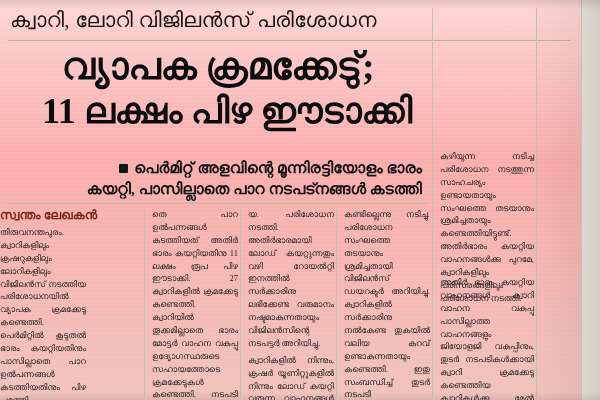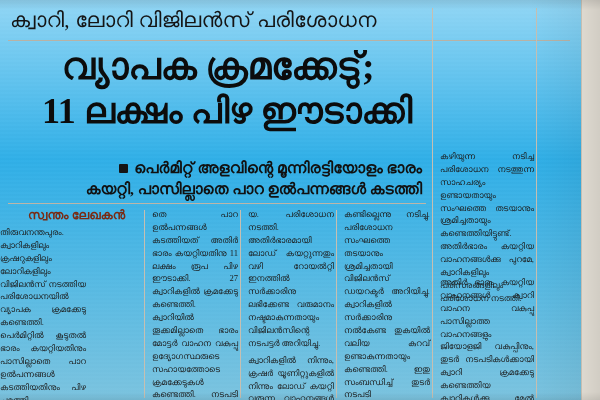--- a/index.html
+++ b/index.html
@@ -11,21 +11,21 @@
     height: 400px;
     overflow: hidden;
     background: #f0ece4;
     font-family: "Liberation Sans", sans-serif;
     color: #1a1a1a;
   }
   .page {
     position: relative;
     width: 600px;
     height: 400px;
-    background: #0ea5e9;
+    background: #fca5a5;
     box-sizing: border-box;
   }
   
   .paper-tex {
     position: absolute;
     inset: 0;
     background:
       linear-gradient(180deg, rgba(255,255,255,0.55), rgba(240,235,226,0.15) 40%, rgba(232,226,214,0.5)),
       repeating-linear-gradient(0deg, rgba(0,0,0,0.012) 0 2px, rgba(255,255,255,0.012) 2px 4px);
     pointer-events: none;
@@ -127,21 +127,20 @@
   .byline {
     position: absolute;
     top: 208px;
     left: 0px;
     width: 150px;
     font-family: "Liberation Serif", serif;
     font-weight: 700;
     font-size: 12.5px;
     color: #7a2a12;
     letter-spacing: 0.1px;
-    padding-left: 28px;
   }
 
   
   .col {
     position: absolute;
     font-family: "Liberation Serif", serif;
     font-size: 8.6px;
     line-height: 1.5;
     text-align: justify;
     color: #1b1b1b;
@@ -199,21 +198,21 @@
   <div class="kicker">ക്വാറി, ലോറി വിജിലൻസ് പരിശോധന</div>
   <div class="rule-top"></div>
 
   <div class="headline">
     <div class="l1">വ്യാപക ക്രമക്കേടു്;</div>
     <div class="l2">11 ലക്ഷം പിഴ ഈടാക്കി</div>
   </div>
 
   <div class="deck">
     <span class="bullet"></span><span>പെർമിറ്റ് അളവിന്റെ മൂന്നിരട്ടിയോളം ഭാരം</span>
-    <div>കയറ്റി, പാസില്ലാതെ പാറ ഉൽപന്നങ്ങൾ കടത്തി</div>
+    <div>കയറ്റി, പാസില്ലാതെ പാറ നടപട്നങ്ങൾ കടത്തി</div>
   </div>
 
   <div class="rule-deck"></div>
 
   <div class="byline">സ്വന്തം ലേഖകൻ</div>
 
   <div class="col-div cd1"></div>
   <div class="col-div cd2"></div>
   <div class="col-div cd3"></div>
   <div class="col-div cd4"></div>

